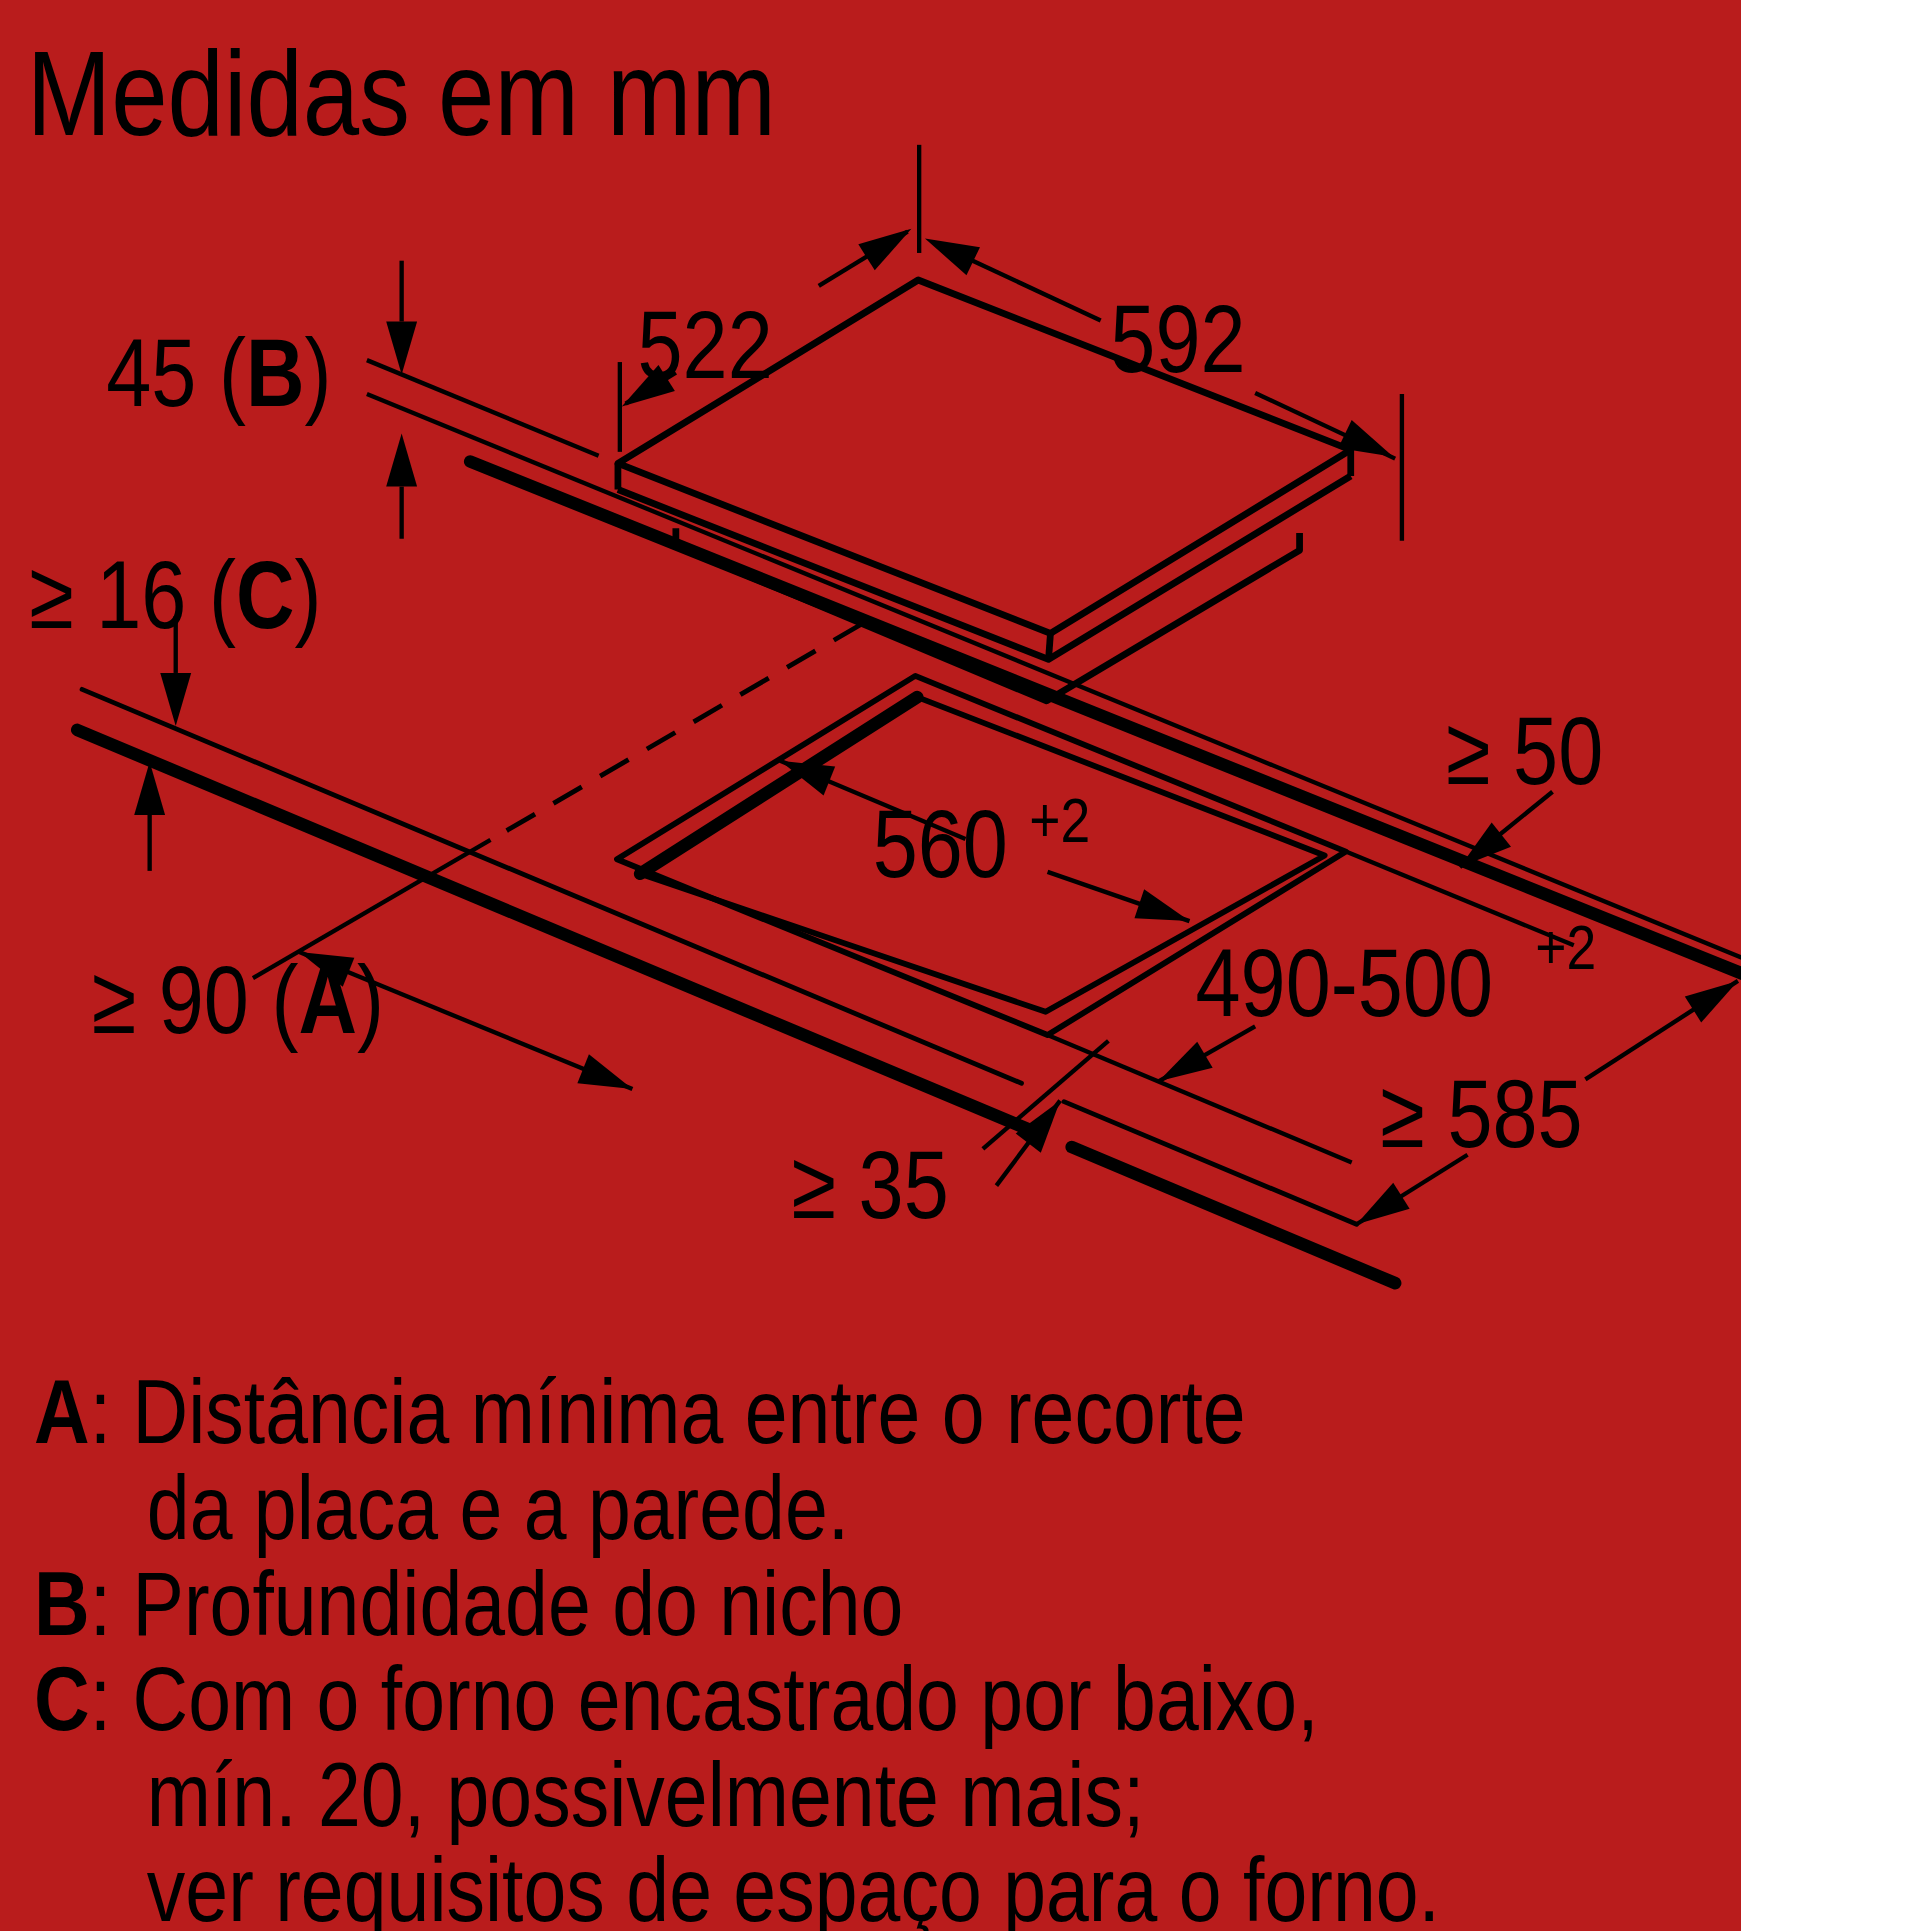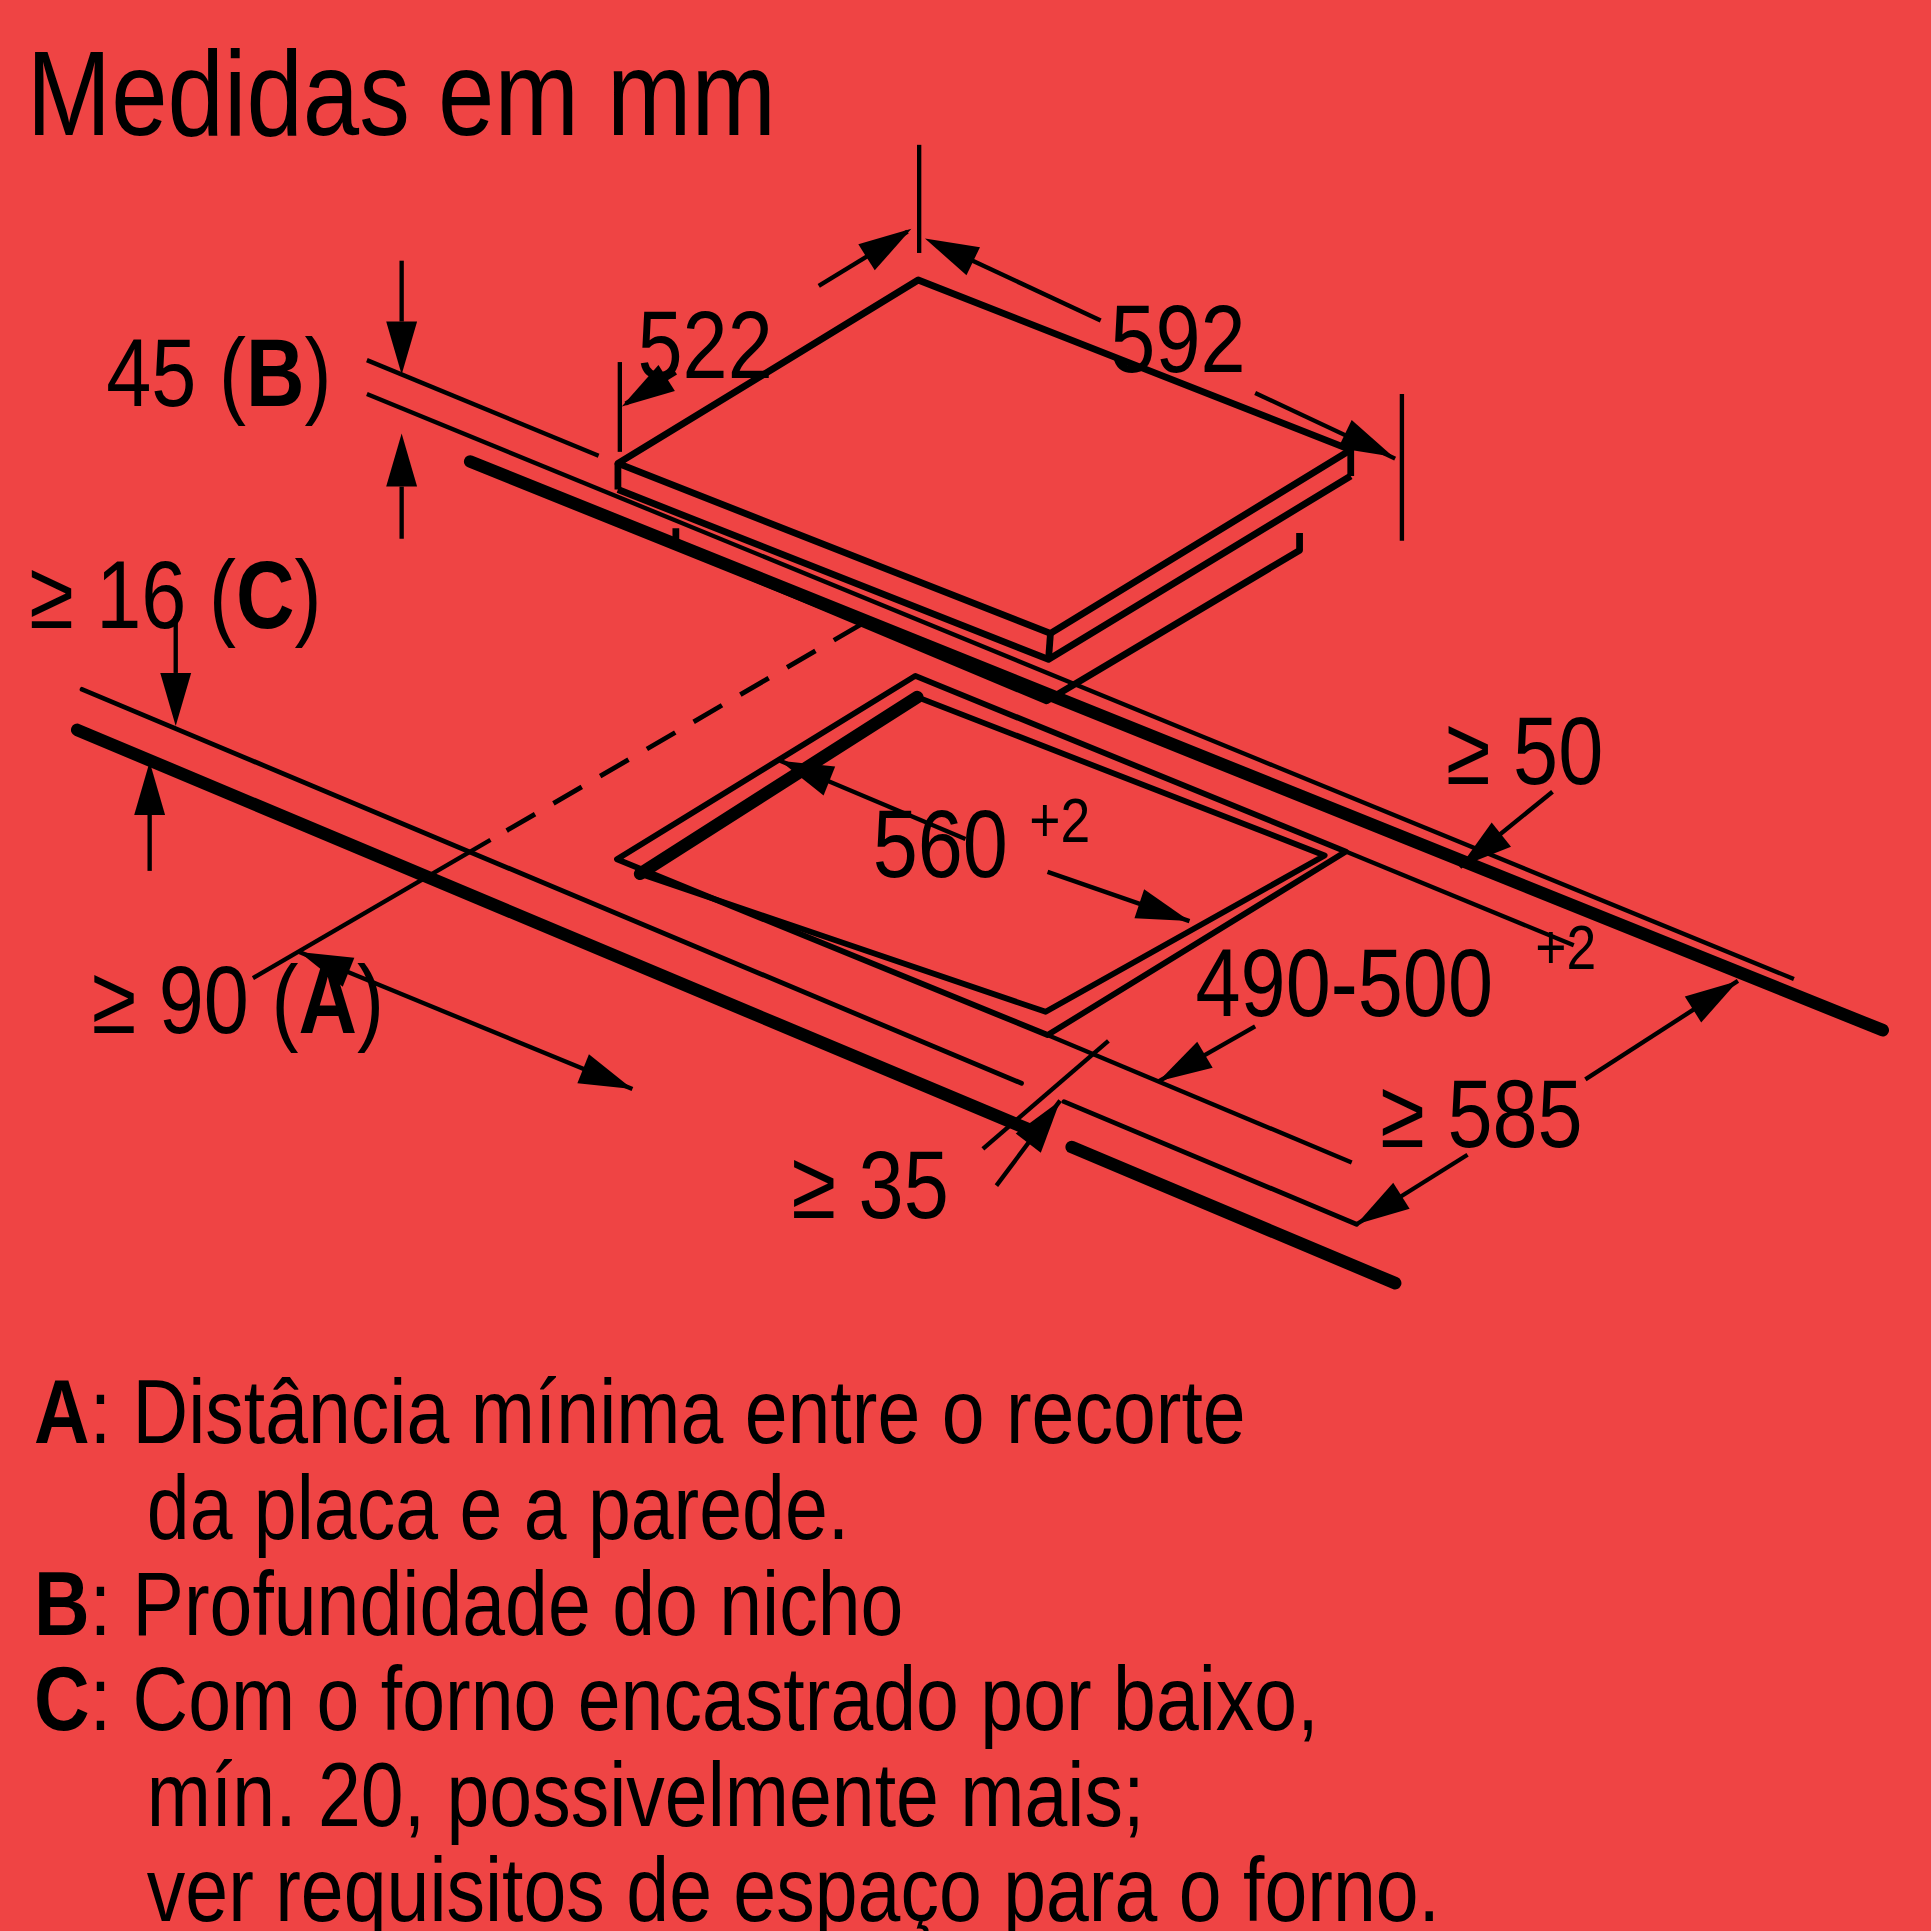--- a/index.html
+++ b/index.html
@@ -1,16 +1,16 @@
 <!DOCTYPE html>
 <html><head>
 <meta charset="utf-8">
 <style>
   html,body{margin:0;padding:0;background:#ffffff;}
-  .page{position:relative;width:1931px;height:1931px;background:#ef4444;overflow:hidden;text-decoration:underline;}
+  .page{position:relative;width:1741px;height:1931px;background:#b91c1c;overflow:hidden;text-decoration:underline;}
   svg{display:block;}
   text{font-family:"Liberation Sans","DejaVu Sans",sans-serif;fill:#000000;}
   .lbl{font-size:100px;}
   .sup{font-size:66px;}
   .title{font-size:125px;}
   .legend{font-size:95px;}
   .b{font-weight:bold;}
   .thin{stroke:#000;stroke-width:4.5;fill:none;}
   .med{stroke:#000;stroke-width:7;fill:none;stroke-linejoin:round;}
   .cut{stroke:#000;stroke-width:6;fill:none;stroke-linejoin:round;}

